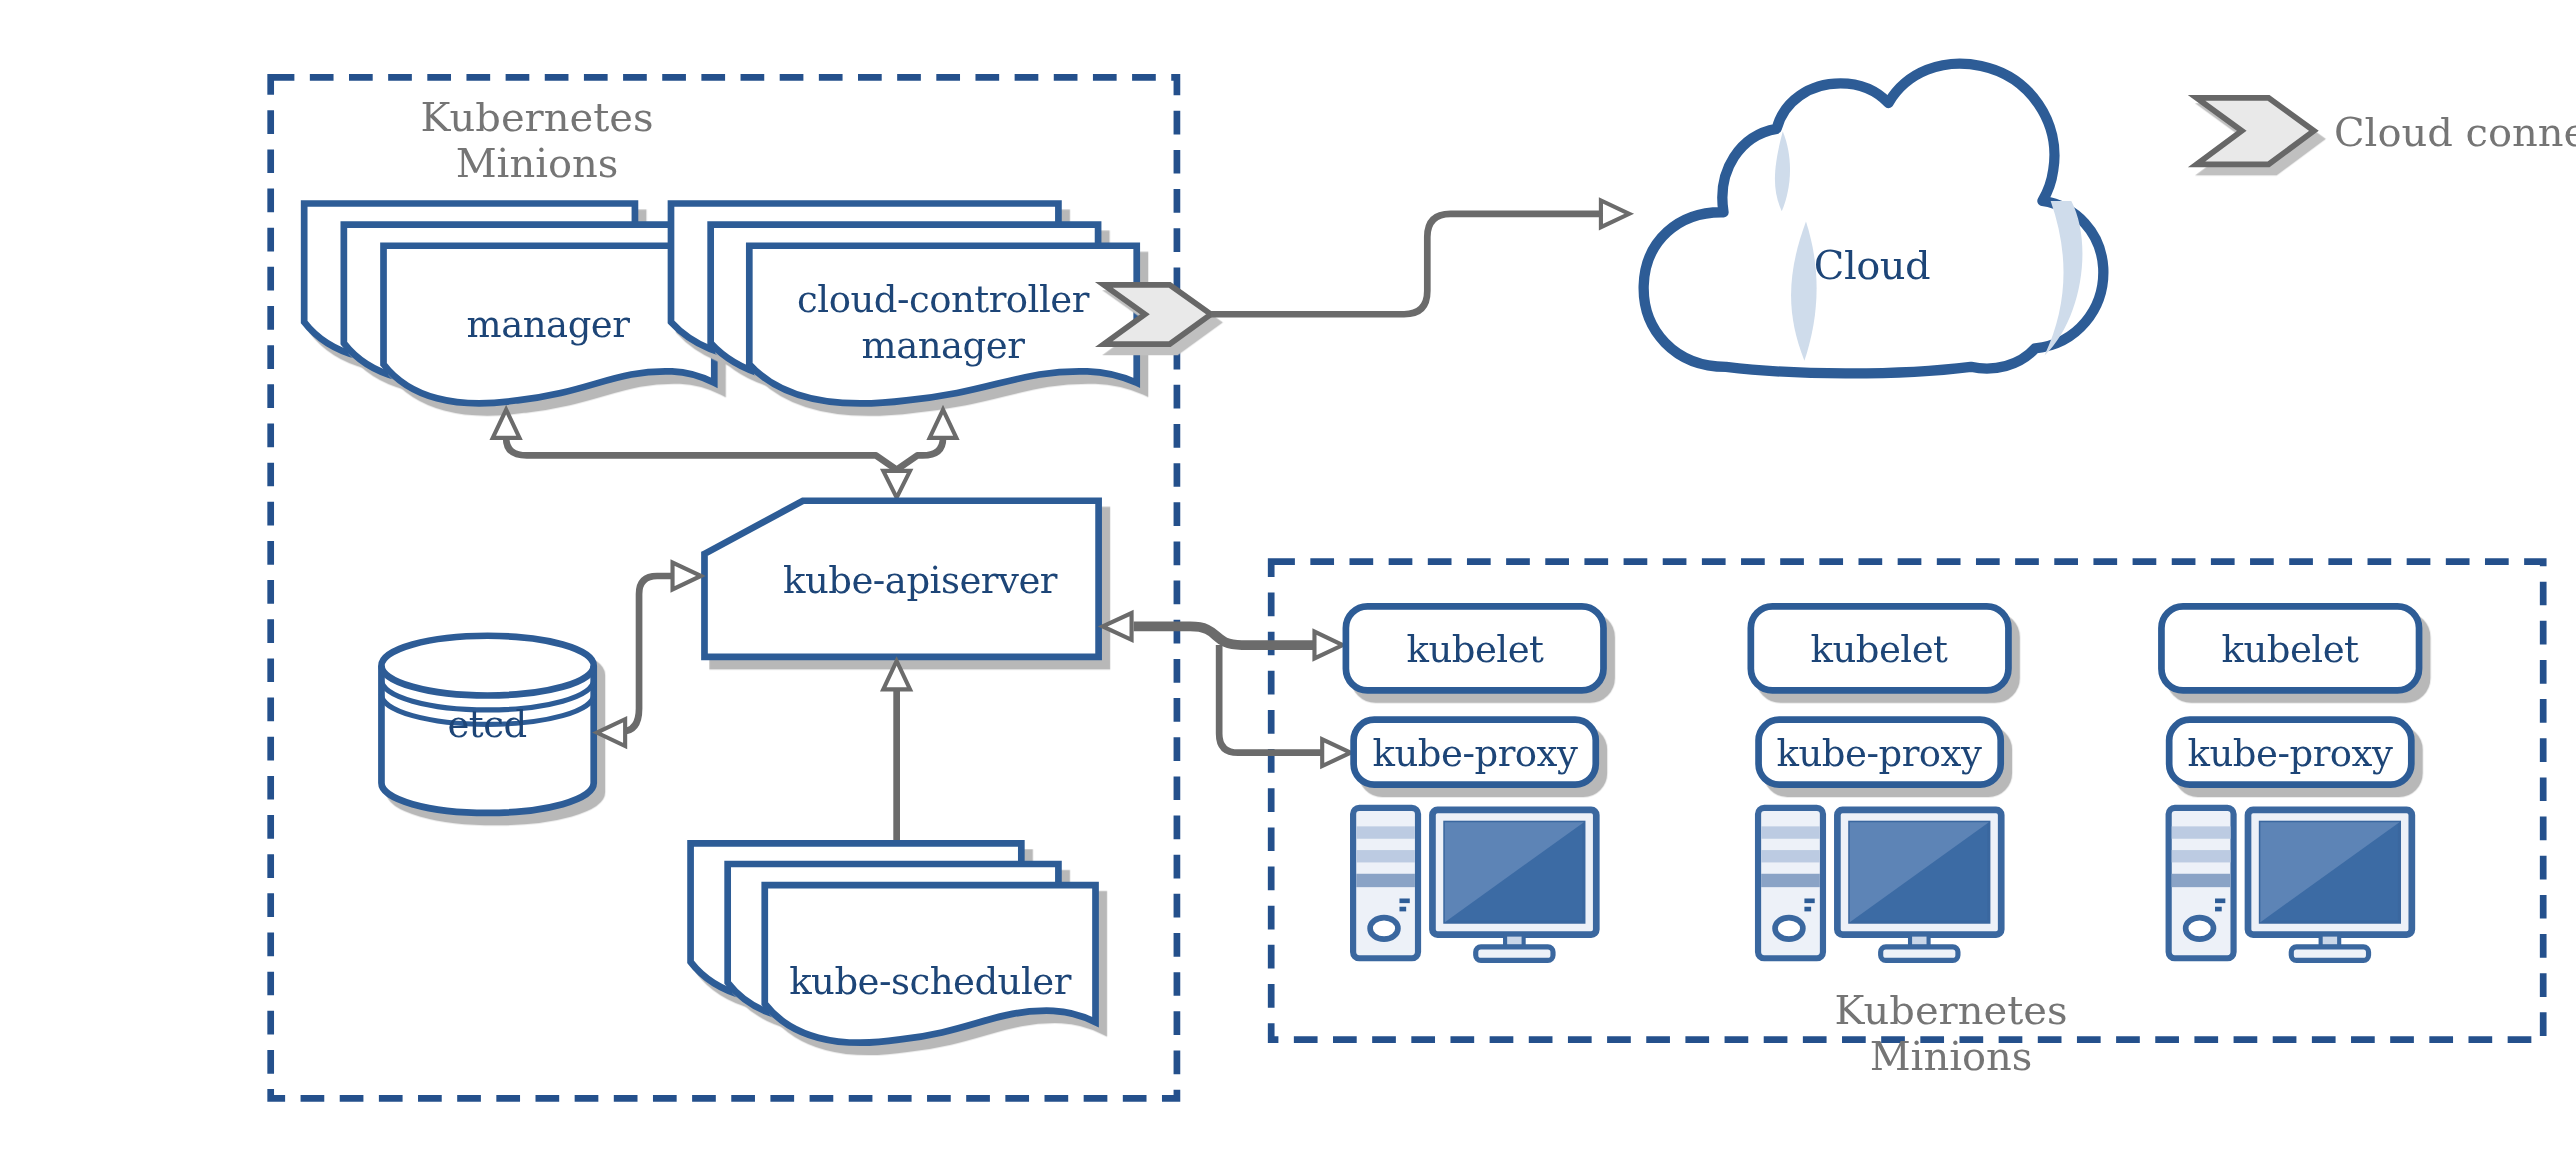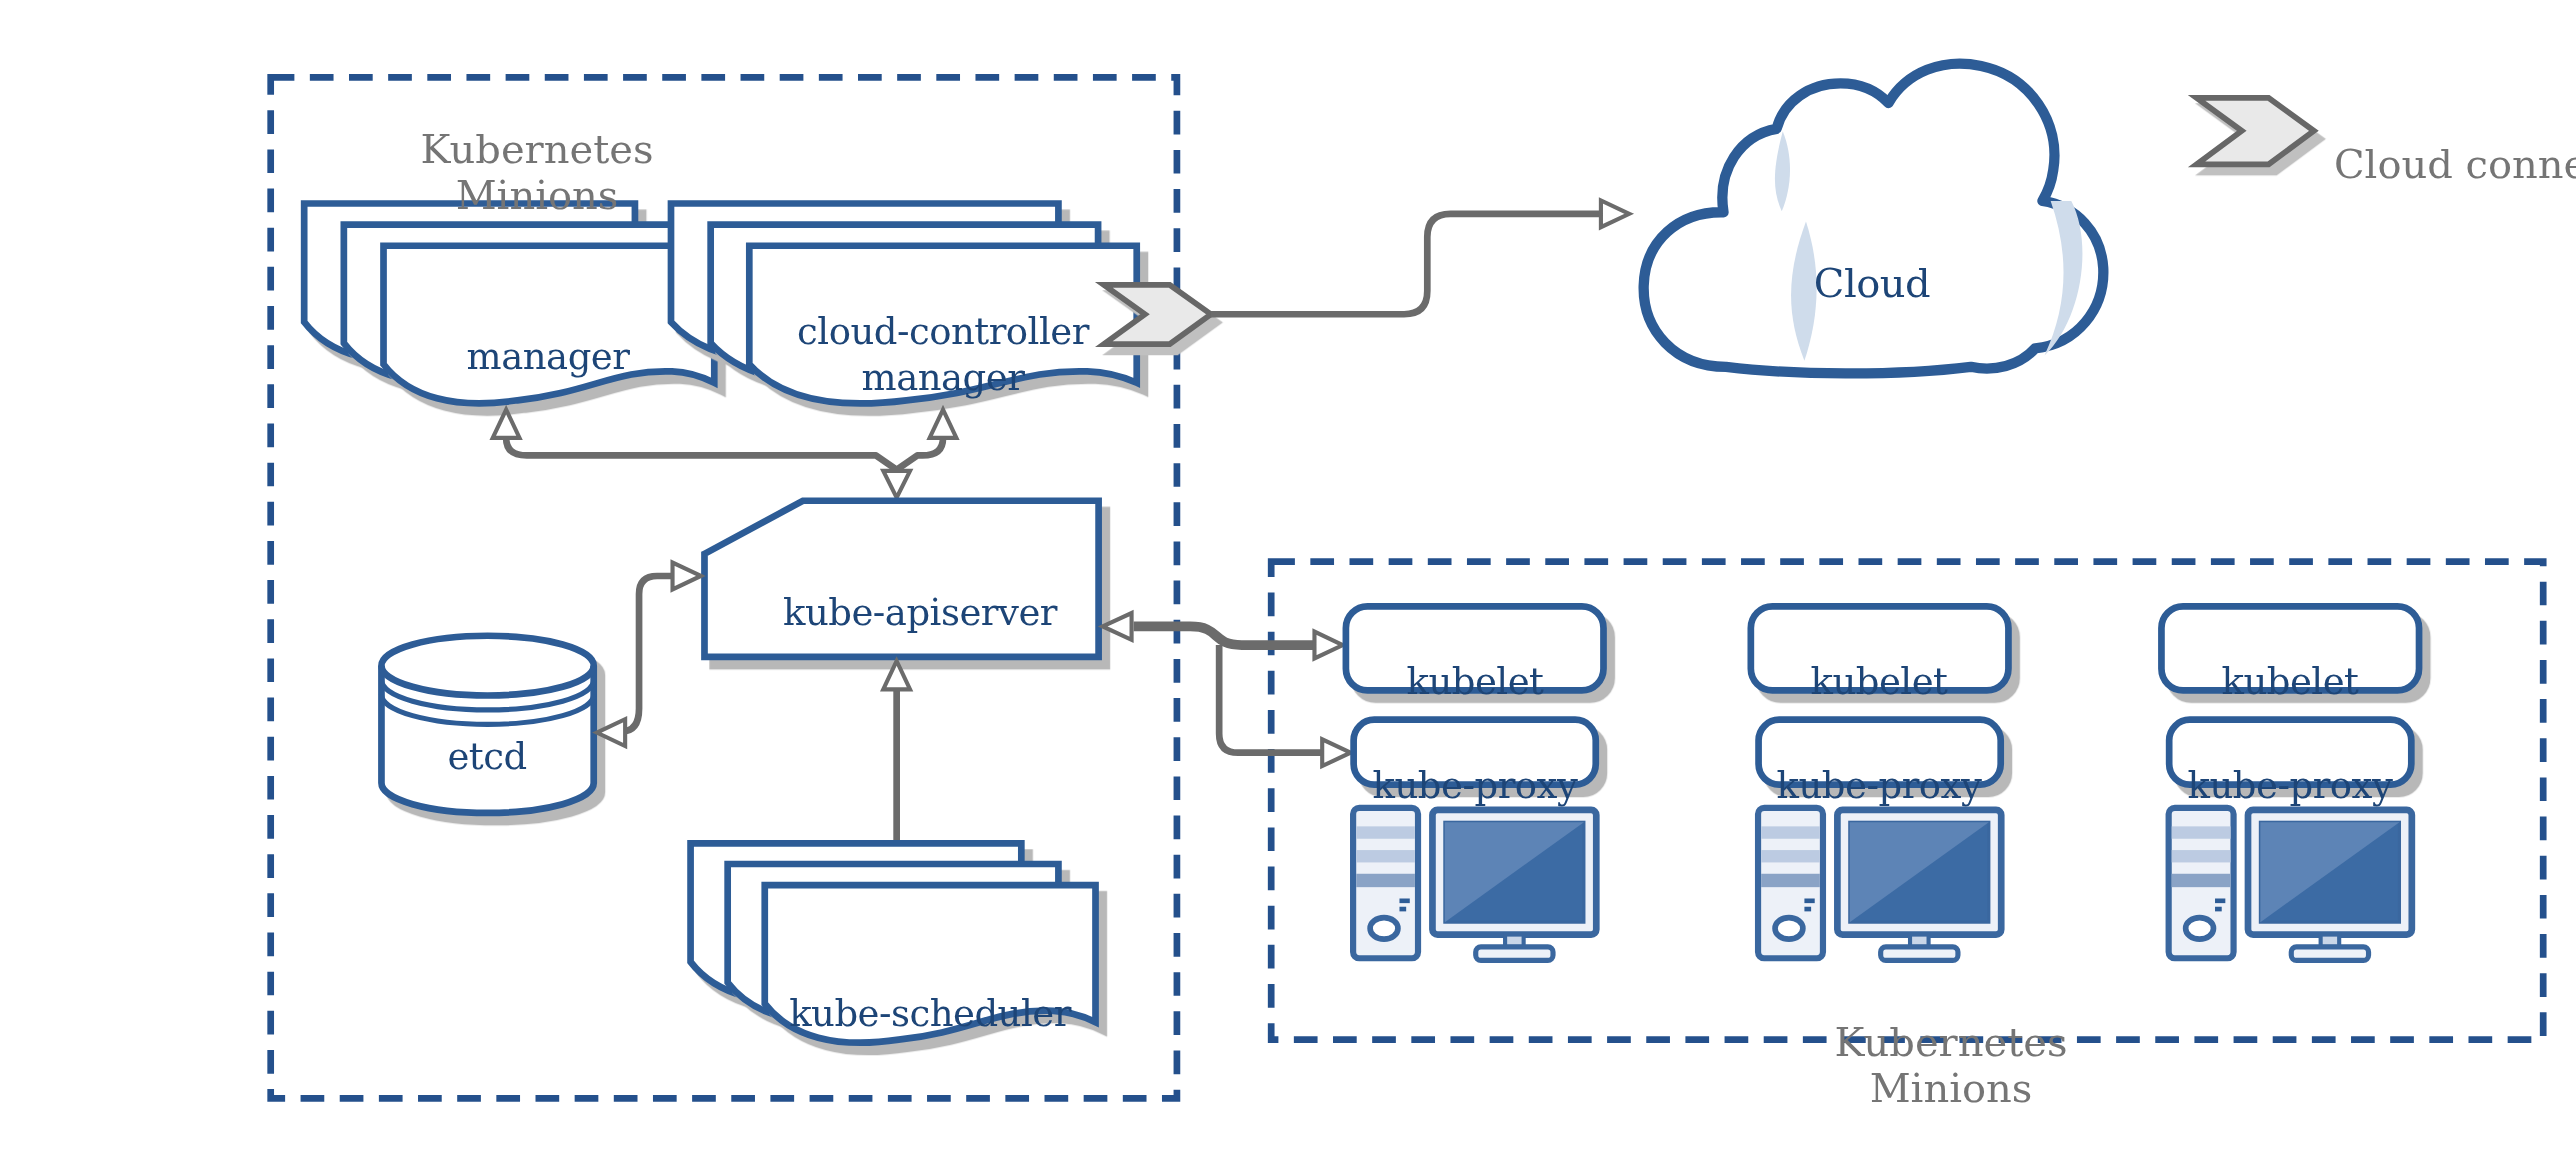--- a/index.html
+++ b/index.html
@@ -1,20 +1,20 @@
 <!DOCTYPE html>
 <html style="font-size:8.2px"><head>
 <meta charset="utf-8">
 <style>
   html,body{margin:0;padding:0;background:#ffffff;}
   .stage{position:relative;width:2665px;height:1153px;background:#ffffff;overflow:hidden;
          font-family:"DejaVu Serif","Liberation Serif",serif;}
   .stage svg{position:absolute;left:0;top:0;}
   .lbl{position:absolute;white-space:nowrap;color:#1d4577;font-size:37px;letter-spacing:-0.5px;
-       transform:translate(-50%,-50%);text-align:center;z-index:5;margin-top:32px;}
+       transform:translate(-50%,-50%);text-align:center;z-index:5;}
   .lbl .ln{line-height:46px;}
   .seclbl{color:#757575;font-size:40px;letter-spacing:0;}
   .single{line-height:41px;}
   .legendlbl{transform:translate(0,-50%);text-align:left;}
   .cloudlbl{font-size:40px;}
   .shdw{filter:drop-shadow(16px 18px 0px #b8b8b8);}
   .shdw2{filter:drop-shadow(14px 16px 0px #c0c0c0);}
   .blueshape{fill:#ffffff;stroke:#2d5c96;stroke-width:13;}
   .dashbox{fill:none;stroke:#24508c;stroke-width:13;stroke-dasharray:46 30;}
   .gline{fill:none;stroke:#6b6b6b;stroke-width:13;stroke-linejoin:round;stroke-linecap:butt;}
@@ -205,21 +205,21 @@
   <div class="ln">cloud-controller</div>
   <div class="ln">manager</div>
 </div>
 
 <div class="lbl single" style="left:920px;top:580px;">kube-apiserver</div>
 
 <div class="lbl single" style="left:487px;top:724px;">etcd</div>
 
 <div class="lbl single" style="left:930px;top:981px;">kube-scheduler</div>
 
-<div class="lbl single cloudlbl" style="left:1872px;top:251px;">Cloud</div>
+<div class="lbl single cloudlbl" style="left:1872px;top:265px;">Cloud</div>
 
 <div class="lbl seclbl single legendlbl" style="left:2334px;top:132px;transform:translate(0,-50%);">Cloud connector</div>
 
 <div class="lbl seclbl" style="left:1951px;top:1033px;">
   <div class="ln">Kubernetes</div>
   <div class="ln">Minions</div>
 </div>
 
 <div class="lbl single" style="left:1475px;top:649px;">kubelet</div>
 <div class="lbl single" style="left:1879px;top:649px;">kubelet</div>

